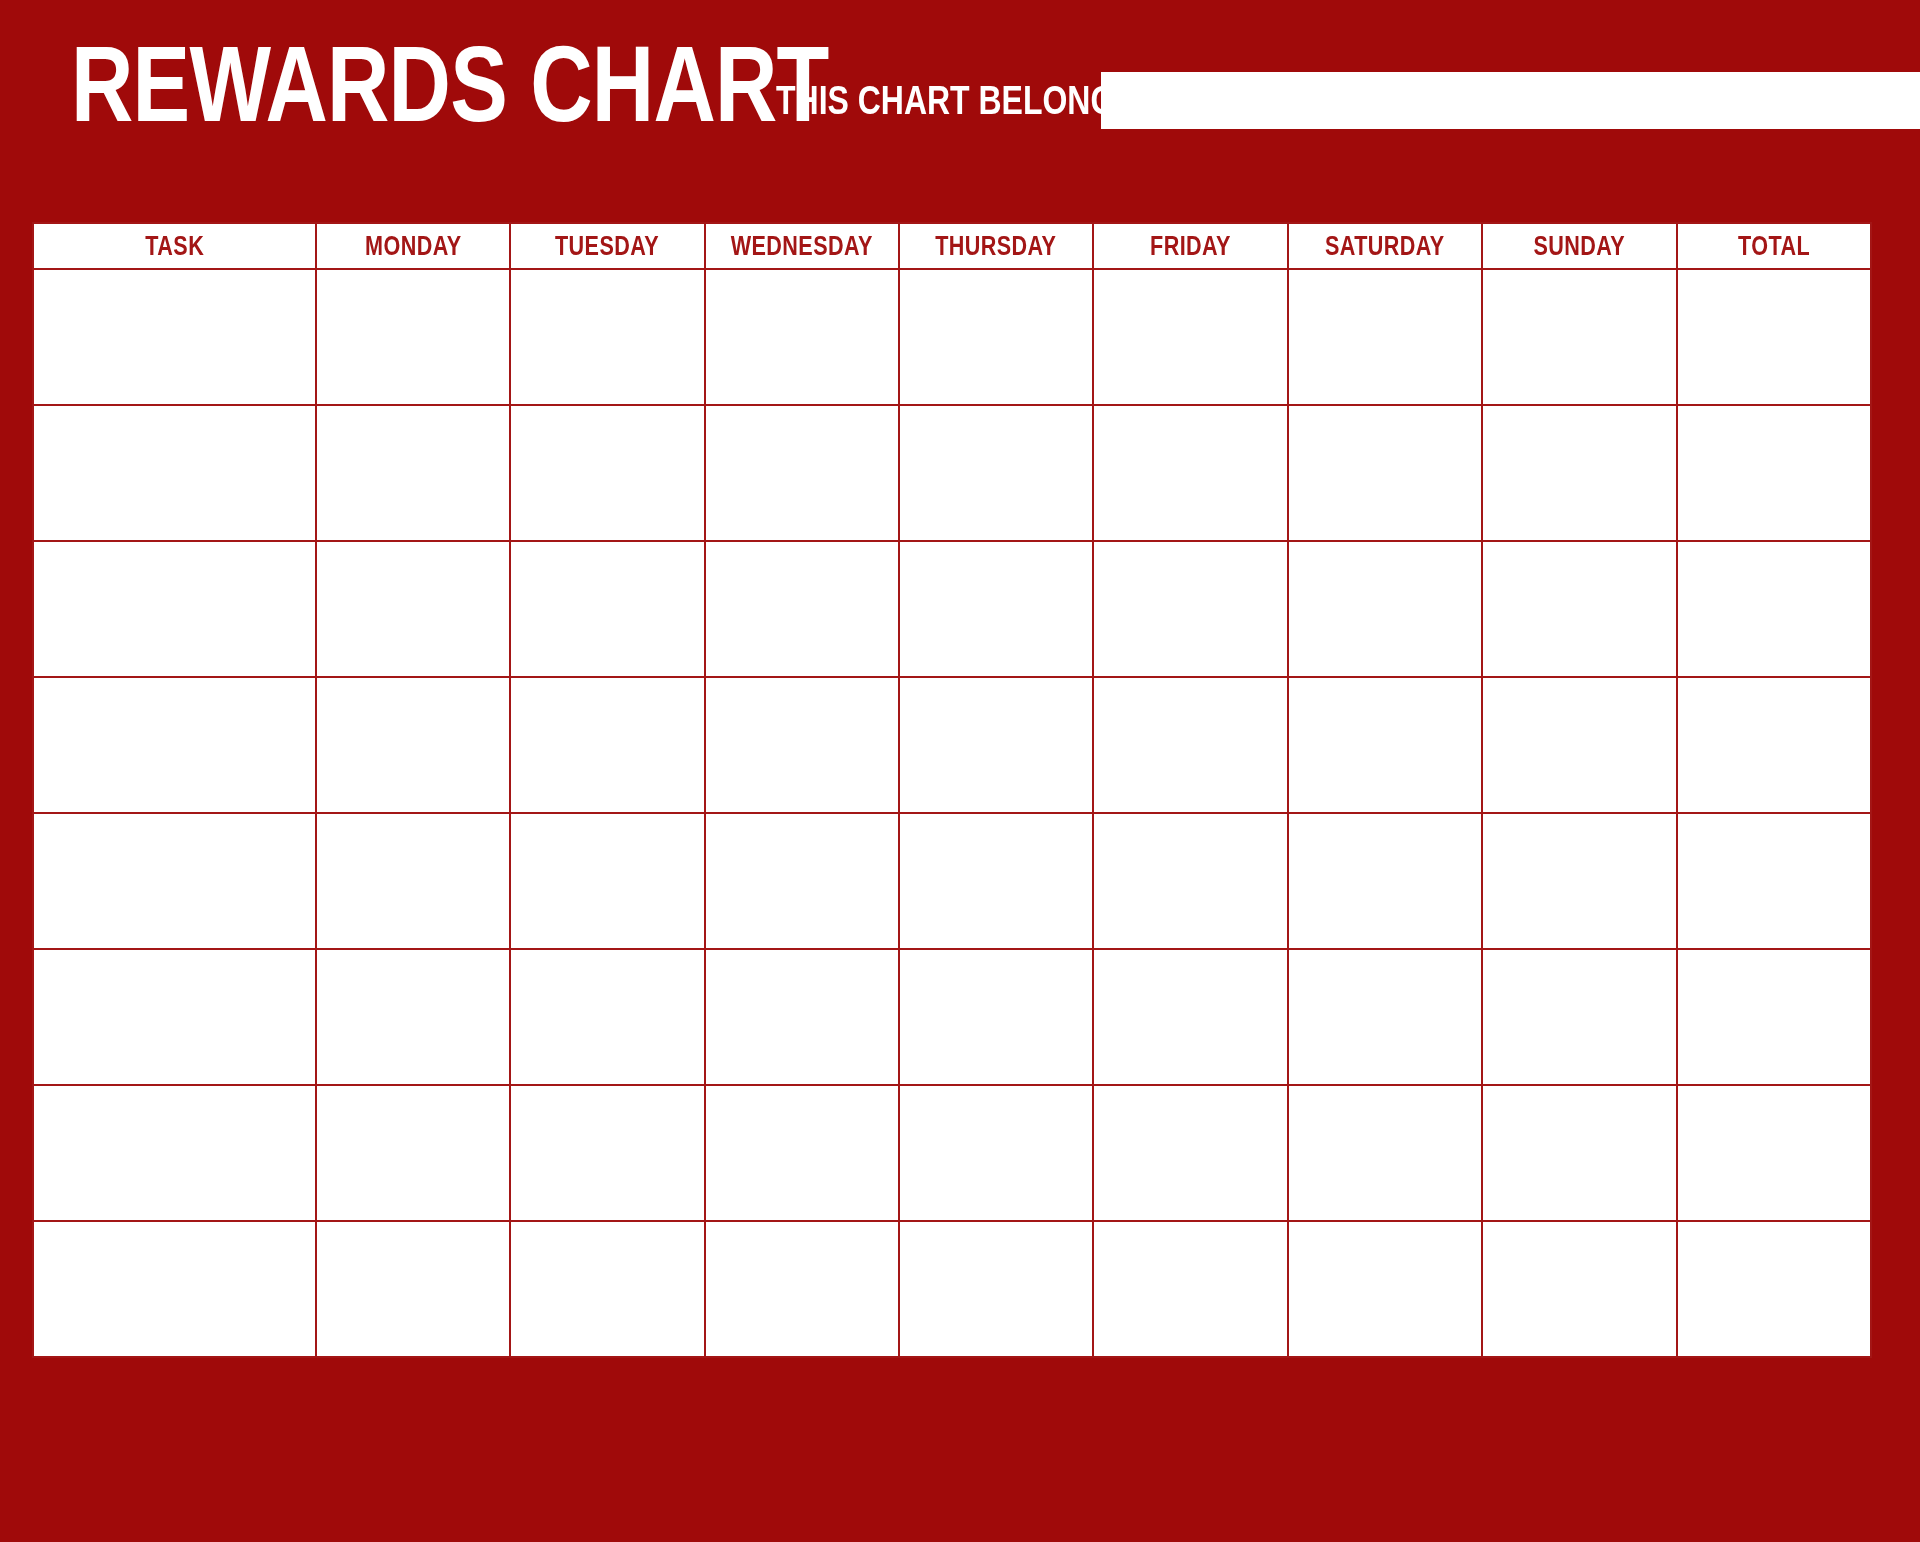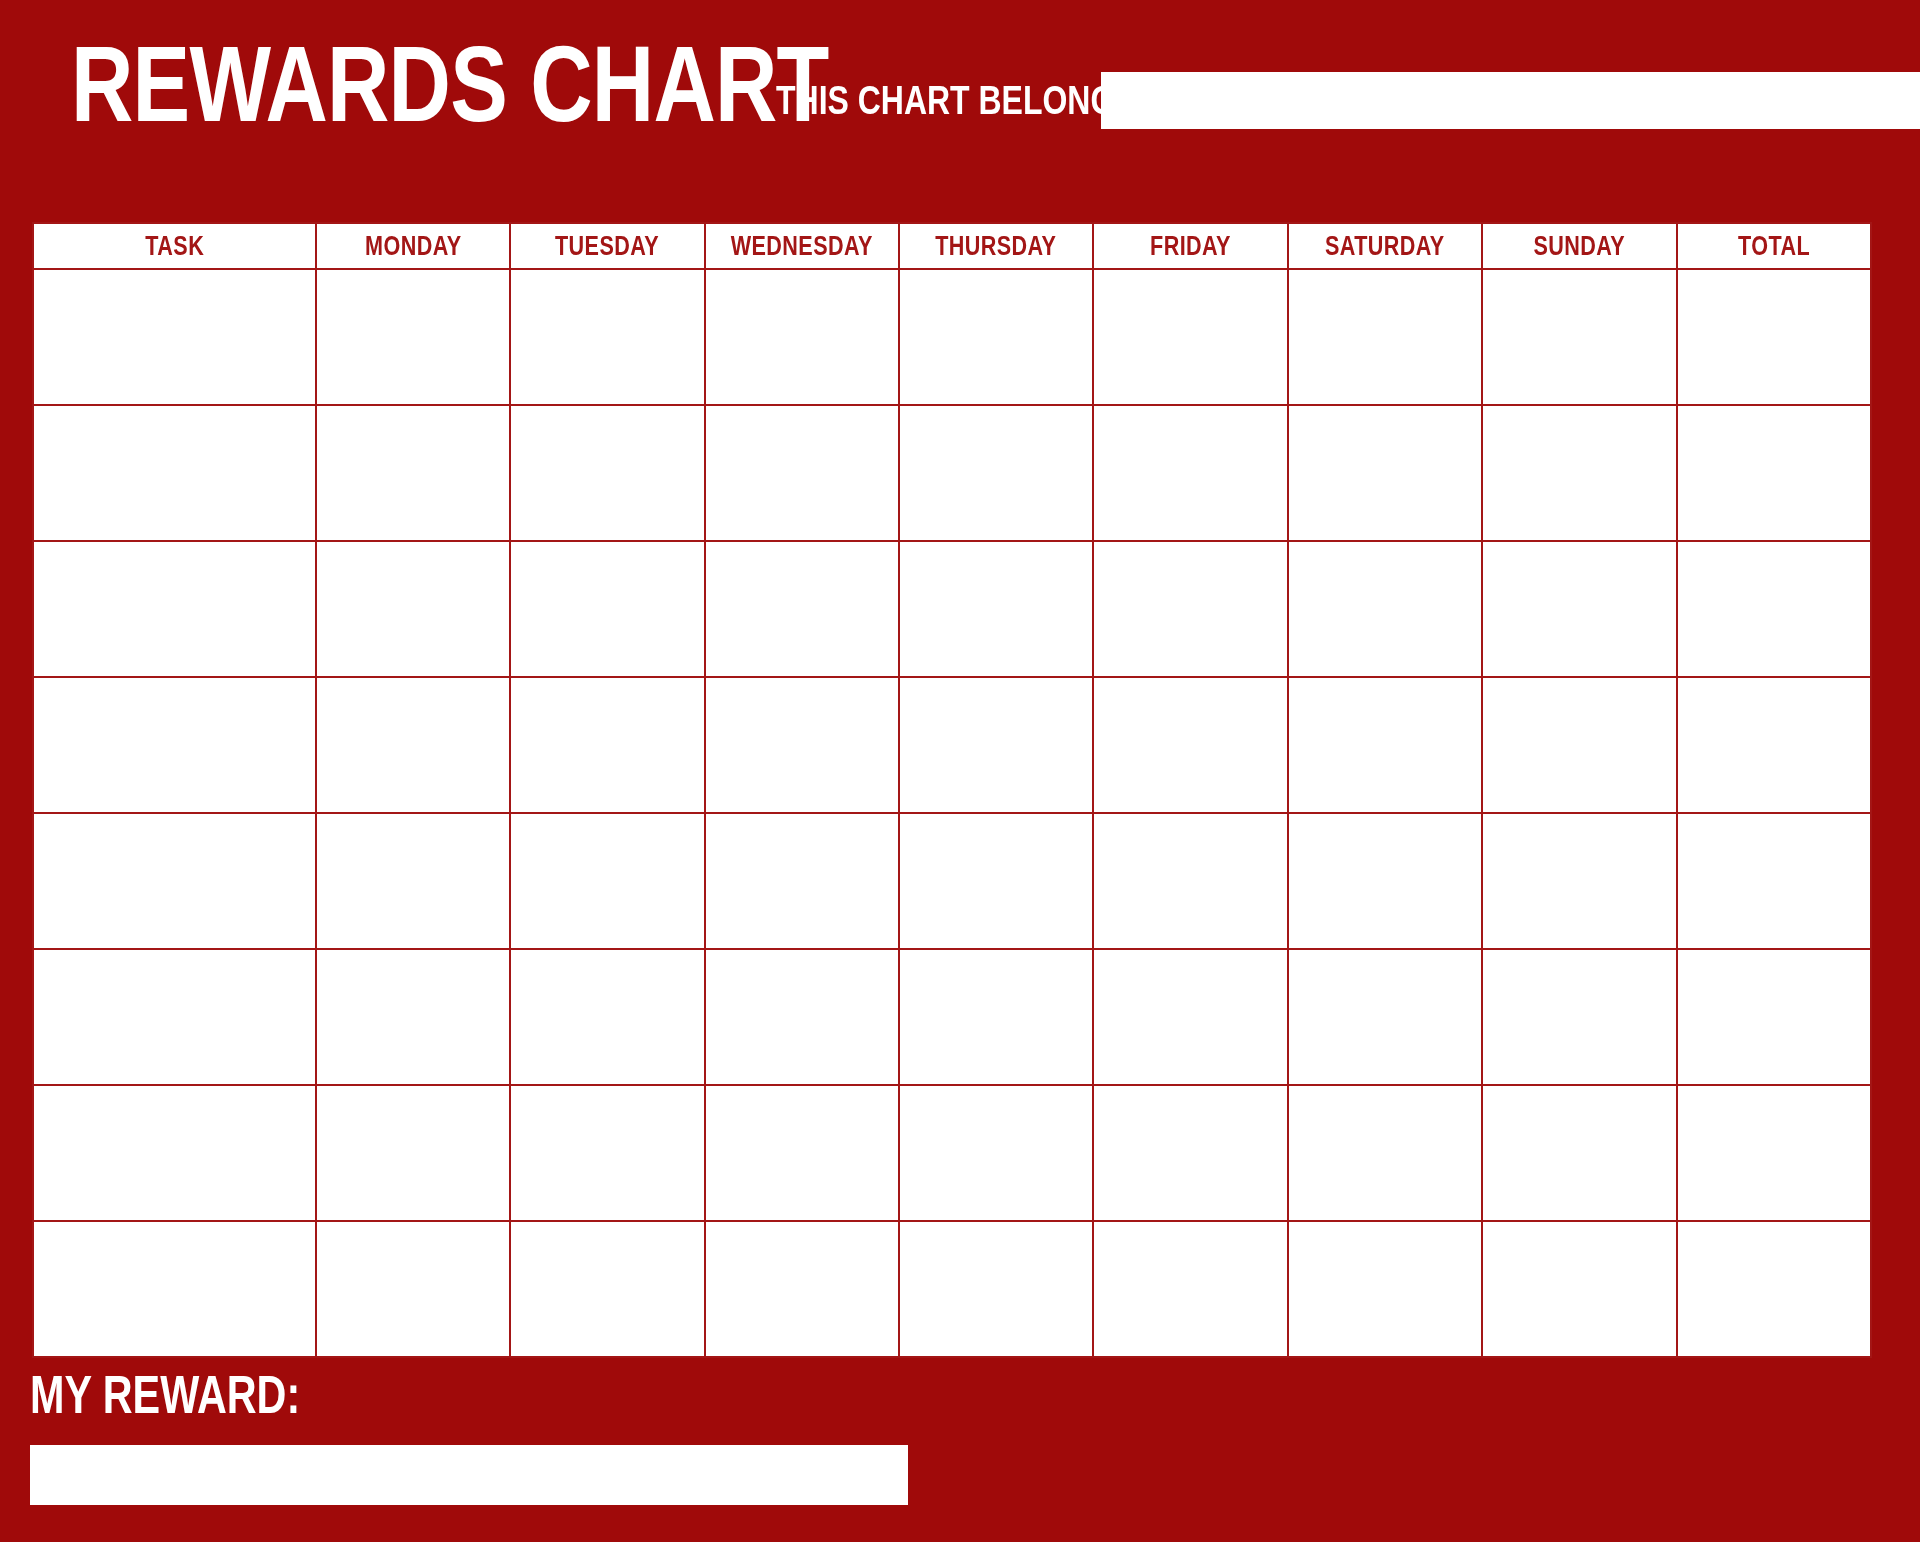--- a/index.html
+++ b/index.html
@@ -305,18 +305,14 @@
             <td></td>
             <td></td>
             <td></td>
             <td></td>
             <td></td>
           </tr>
         </tbody>
     </table>
   </div>
 
-  <div id="reward-group">
-    <div id="reward-label">MY REWARD:</div>
-    <input id="reward-input" type="text" value="" style="">
-  </div>
 
 </div>
 
 </body></html>

